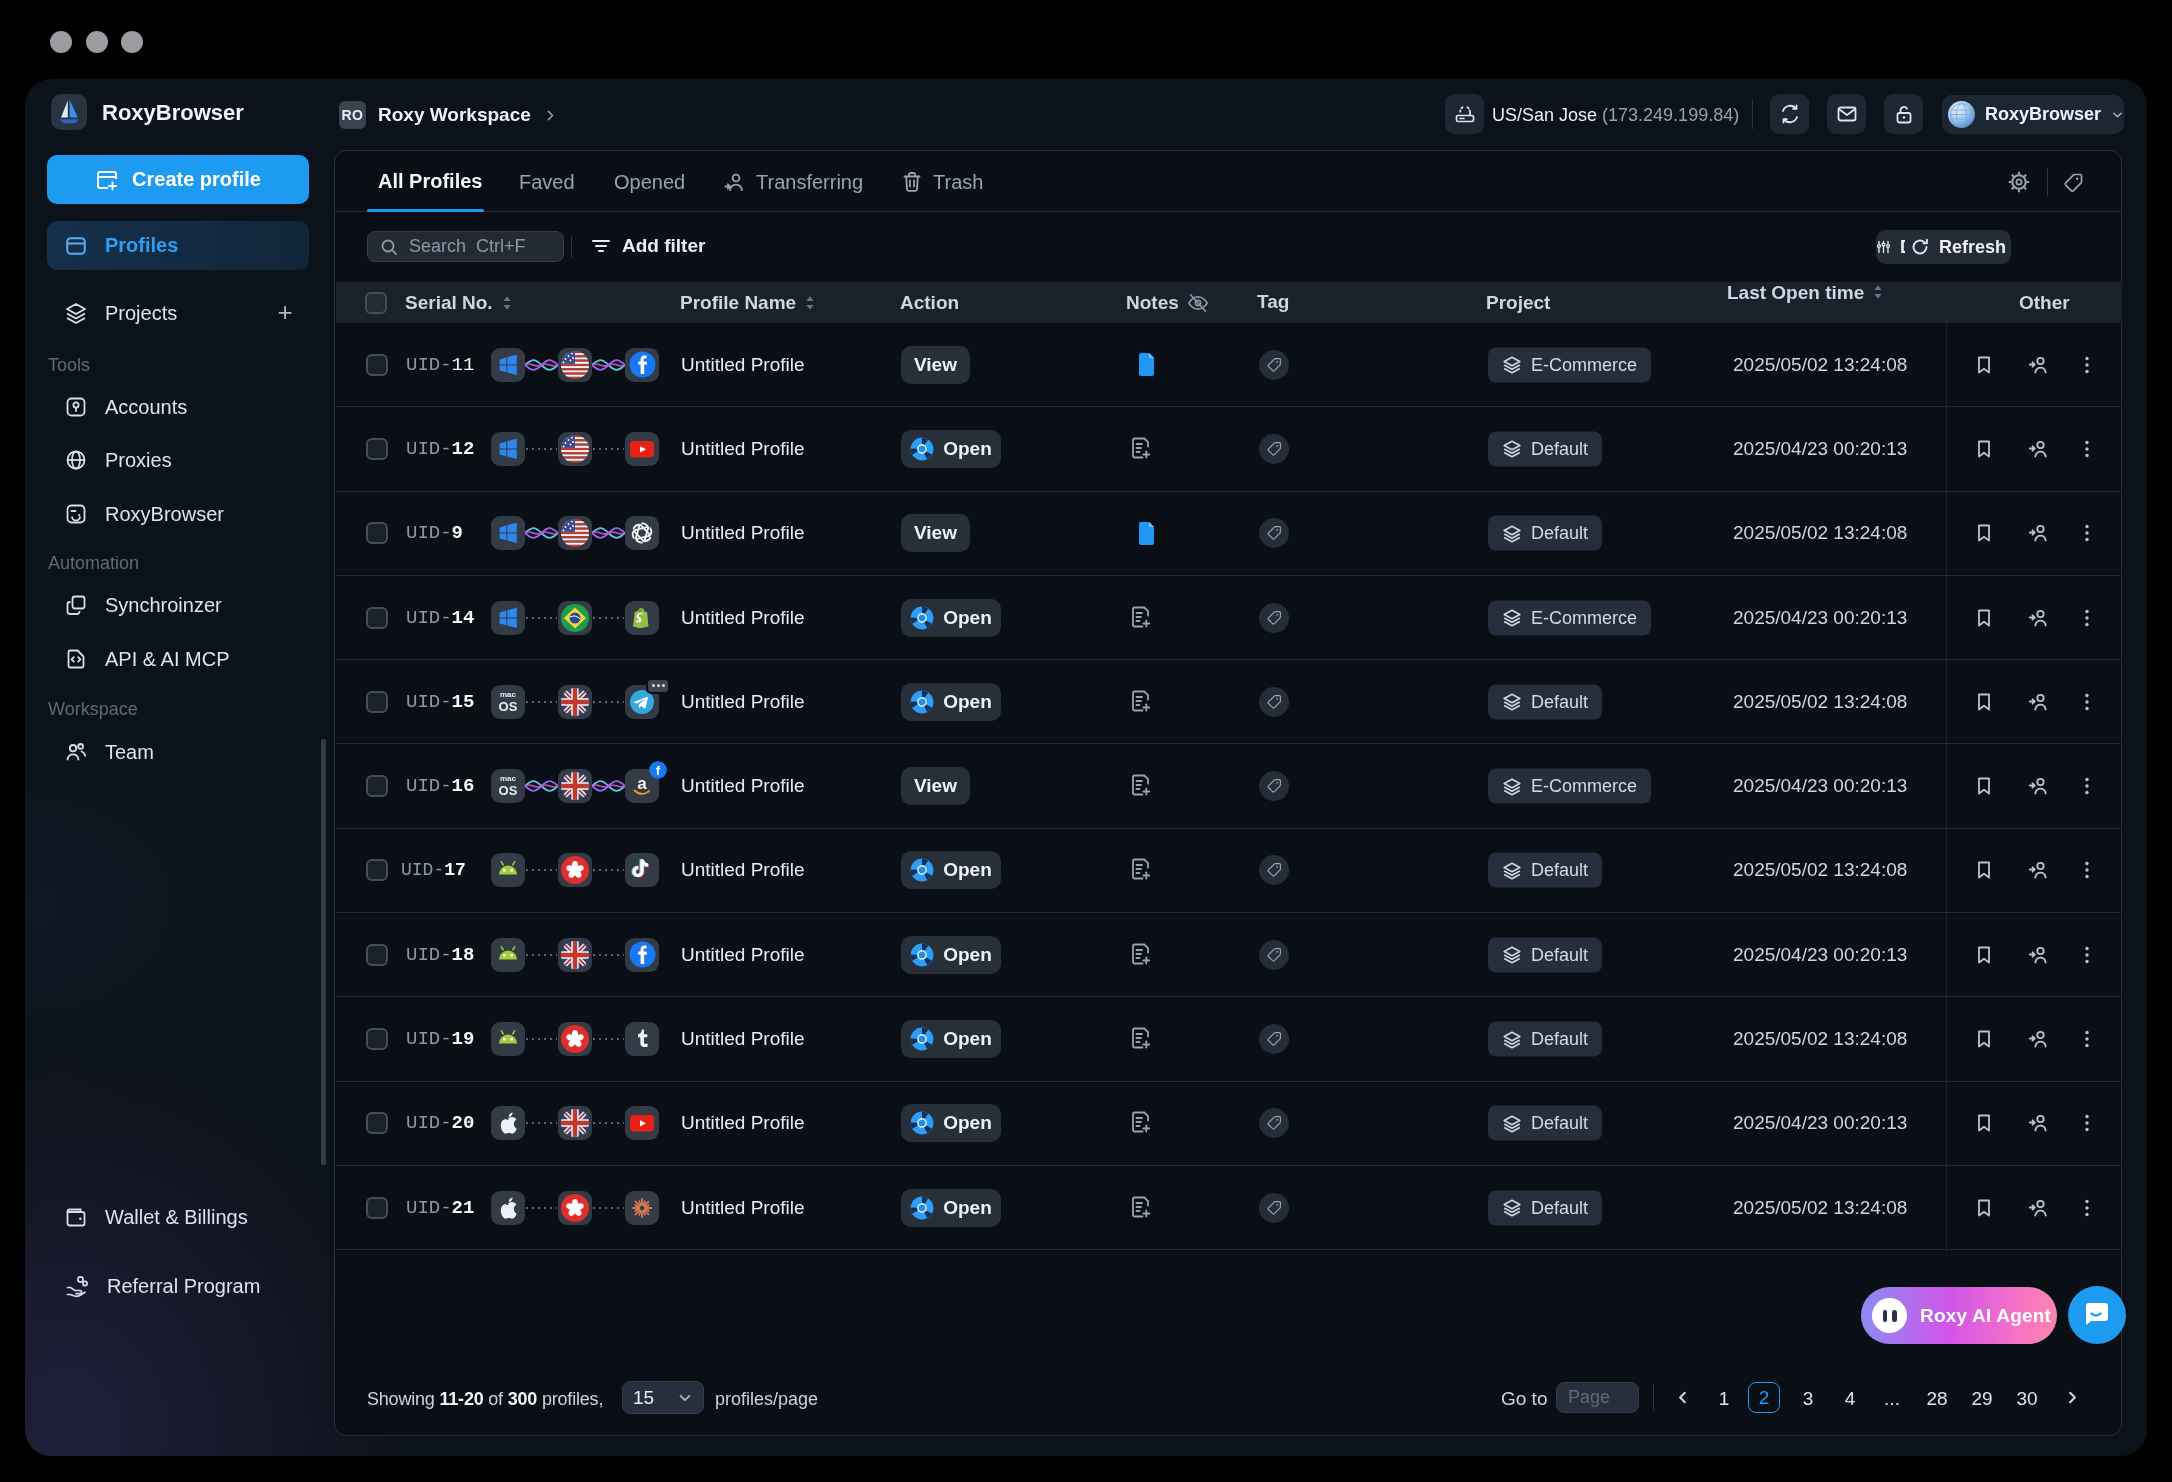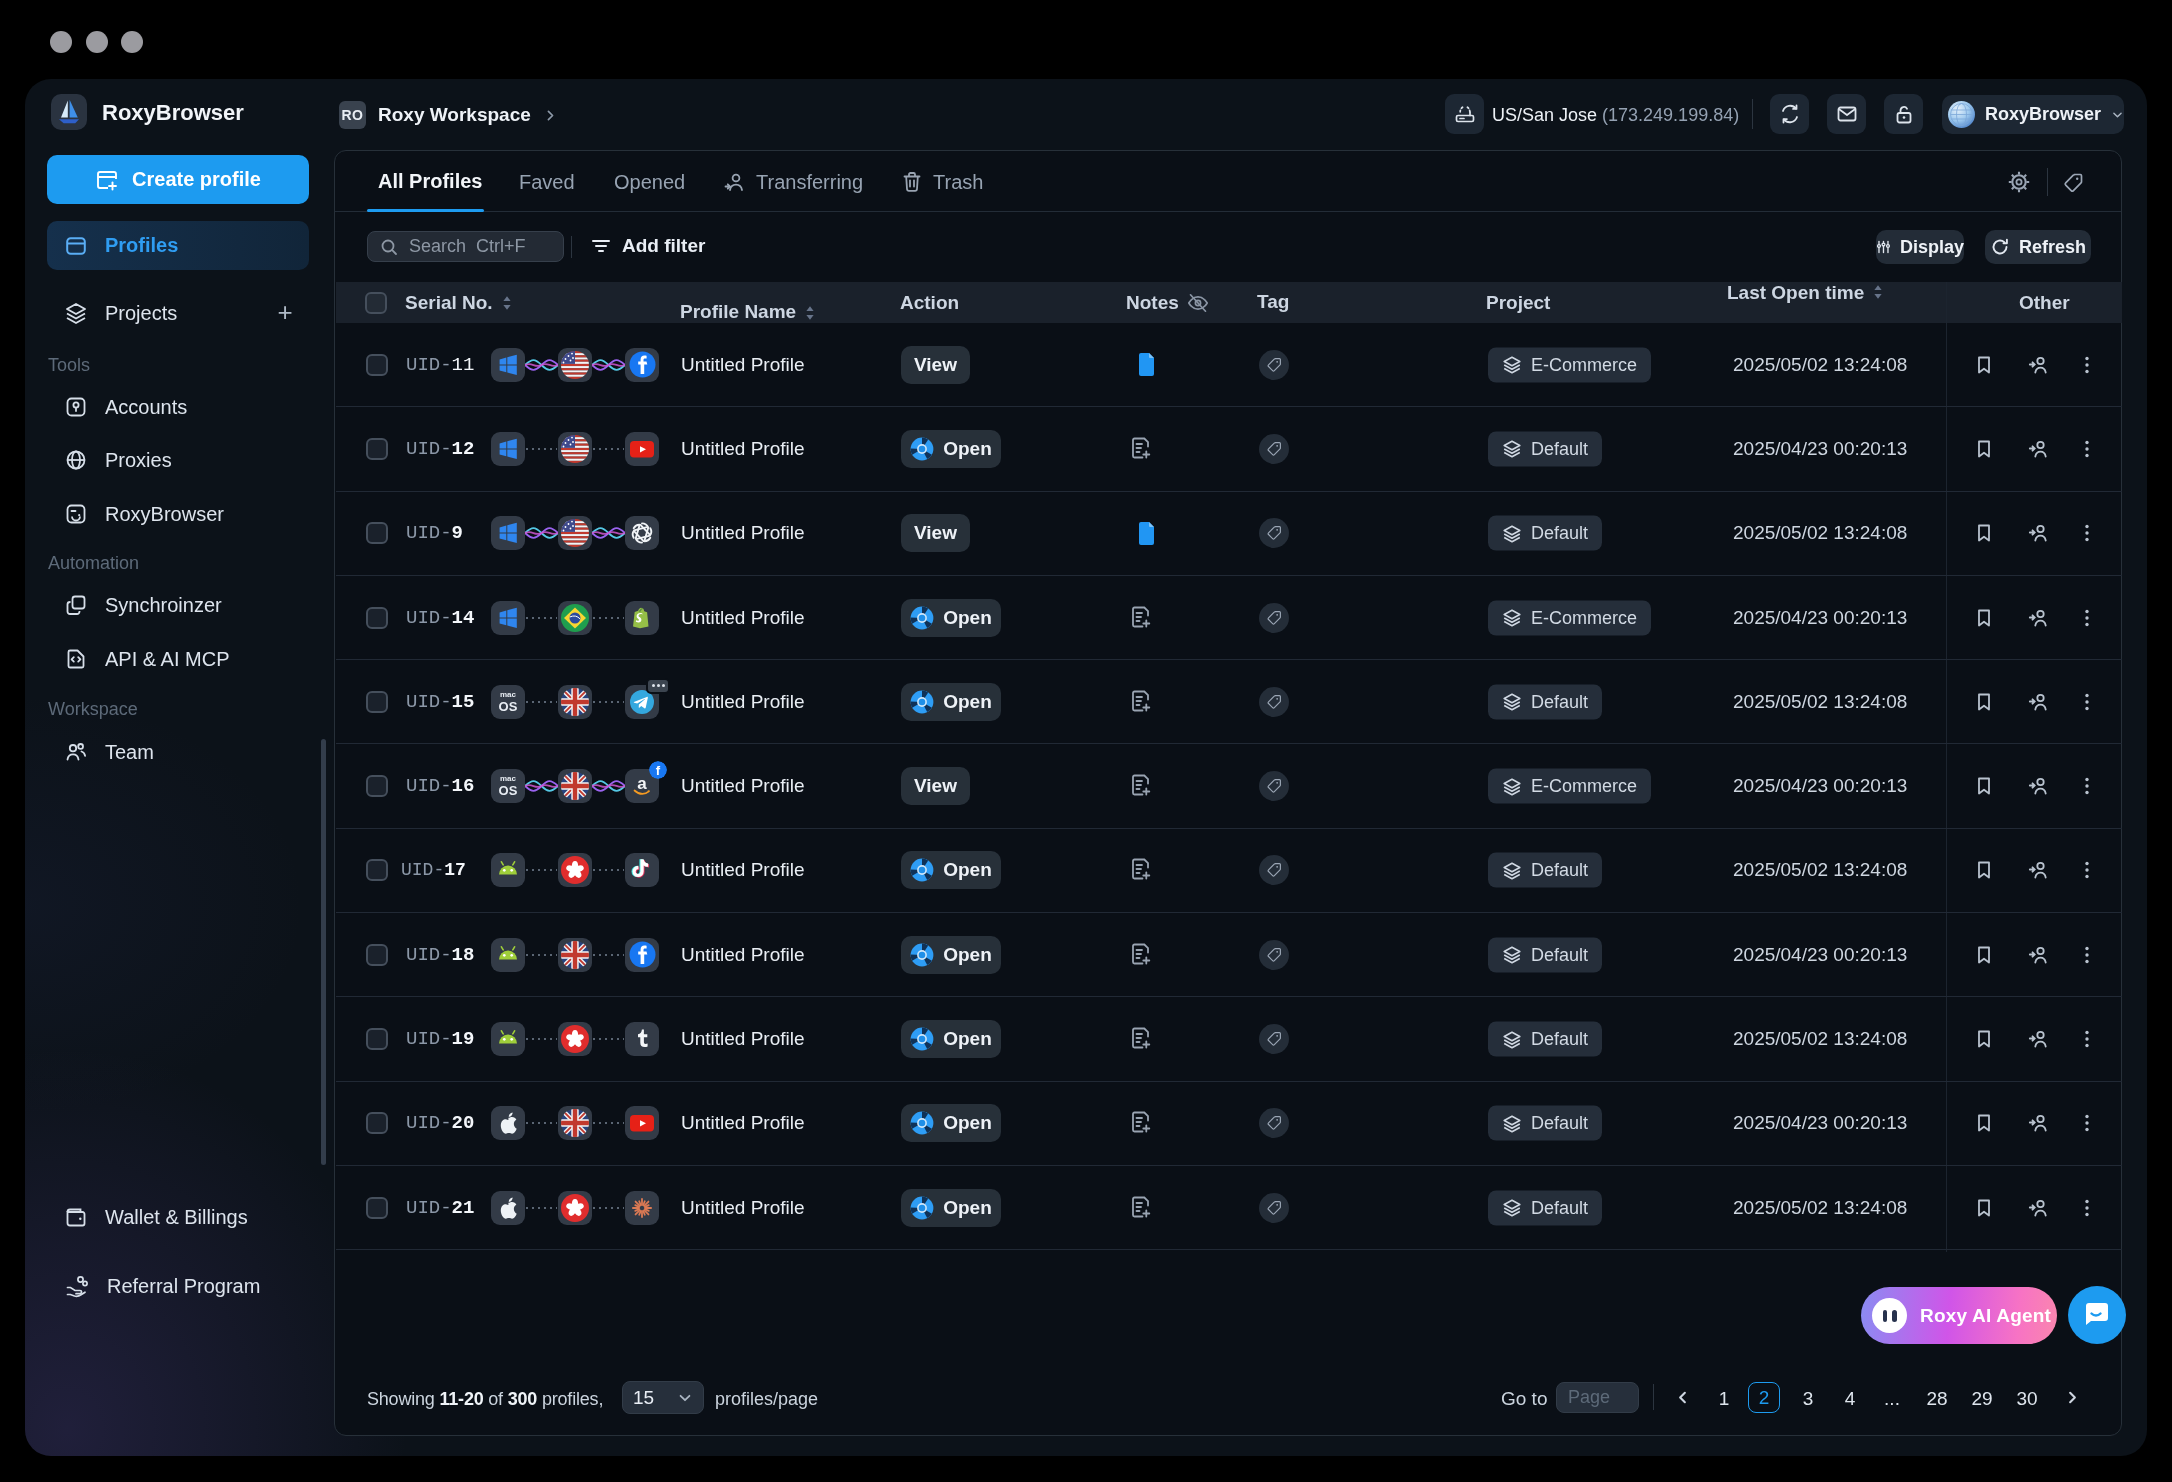--- a/index.html
+++ b/index.html
@@ -272,31 +272,31 @@
             <line x1="4" y1="11" x2="4" y2="17.5"></line>
             <circle cx="4" cy="8.7" r="1.9" fill="none"></circle>
 <line x1="10" y1="2.5" x2="10" y2="4.5"></line>
             <line x1="10" y1="9" x2="10" y2="17.5"></line>
             <circle cx="10" cy="6.7" r="1.9" fill="none"></circle>
 <line x1="16" y1="2.5" x2="16" y2="6.5"></line>
             <line x1="16" y1="11" x2="16" y2="17.5"></line>
             <circle cx="16" cy="8.7" r="1.9" fill="none"></circle>
           </g>
         </svg>Display</div>
-<div class="btn" style="left:1650px;top:79px;width:106px;height:34px;font-size:18px;font-weight:600;gap:9px;background:#232c37"><svg width="20" height="20" viewBox="0 0 20 20" style="">
+<div class="btn" style="left:1570px;top:79px;width:106px;height:34px;font-size:18px;font-weight:600;gap:9px;background:#232c37"><svg width="20" height="20" viewBox="0 0 20 20" style="">
           <path d="M16.5 10a6.5 6.5 0 1 1-2.2-4.9" fill="none" stroke="#e2e8f0" stroke-width="1.9" stroke-linecap="round"></path>
           <path d="M16.9 2.8v3.4h-3.4" fill="none" stroke="#e2e8f0" stroke-width="1.9" stroke-linecap="round" stroke-linejoin="round"></path>
         </svg>Refresh</div>
 <div class="abs" style="left:1px;top:131px;width:1786px;height:41px;background:#1a212b"></div>
 <div class="abs" style="left:30px;top:141px;width:22px;height:22px;border:2px solid #454f5c;border-radius:6px;background:#232b35"></div>
 <div class="abs" style="left:70px;top:131px;height:41px;display:flex;align-items:center;gap:7px;color:#cdd6e2;font-size:19px;font-weight:700">Serial No.<svg width="14" height="20" viewBox="0 0 14 20" style="">
           <path d="M7 3.2 10.6 8H3.4z" fill="#67748a"></path>
           <path d="M7 16.8 3.4 12h7.2z" fill="#67748a"></path>
         </svg></div>
-<div class="abs" style="left:345px;top:131px;height:41px;display:flex;align-items:flex-end;gap:7px;color:#cdd6e2;font-size:19px;font-weight:700">Profile Name<svg width="14" height="20" viewBox="0 0 14 20" style="">
+<div class="abs" style="left:345px;top:131px;height:41px;display:flex;align-items:center;gap:7px;color:#cdd6e2;font-size:19px;font-weight:700">Profile Name<svg width="14" height="20" viewBox="0 0 14 20" style="">
           <path d="M7 3.2 10.6 8H3.4z" fill="#67748a"></path>
           <path d="M7 16.8 3.4 12h7.2z" fill="#67748a"></path>
         </svg></div>
 <div class="abs" style="left:565px;top:131px;height:41px;display:flex;align-items:center;gap:7px;color:#cdd6e2;font-size:19px;font-weight:700">Action</div>
 <div class="abs" style="left:791px;top:131px;height:41px;display:flex;align-items:center;gap:7px;color:#cdd6e2;font-size:19px;font-weight:700">Notes<svg width="24" height="24" viewBox="0 0 24 24" style="">
           <g fill="none" stroke="#8a95a4" stroke-width="1.7" stroke-linecap="round">
 <path d="M2.8 12s3.6-6.2 9.2-6.2S21.2 12 21.2 12s-3.6 6.2-9.2 6.2S2.8 12 2.8 12z" stroke-linejoin="round"></path>
 <circle cx="12" cy="12" r="2.6"></circle>
 <line x1="4.5" y1="3.8" x2="19.5" y2="20.2"></line>
           </g>

